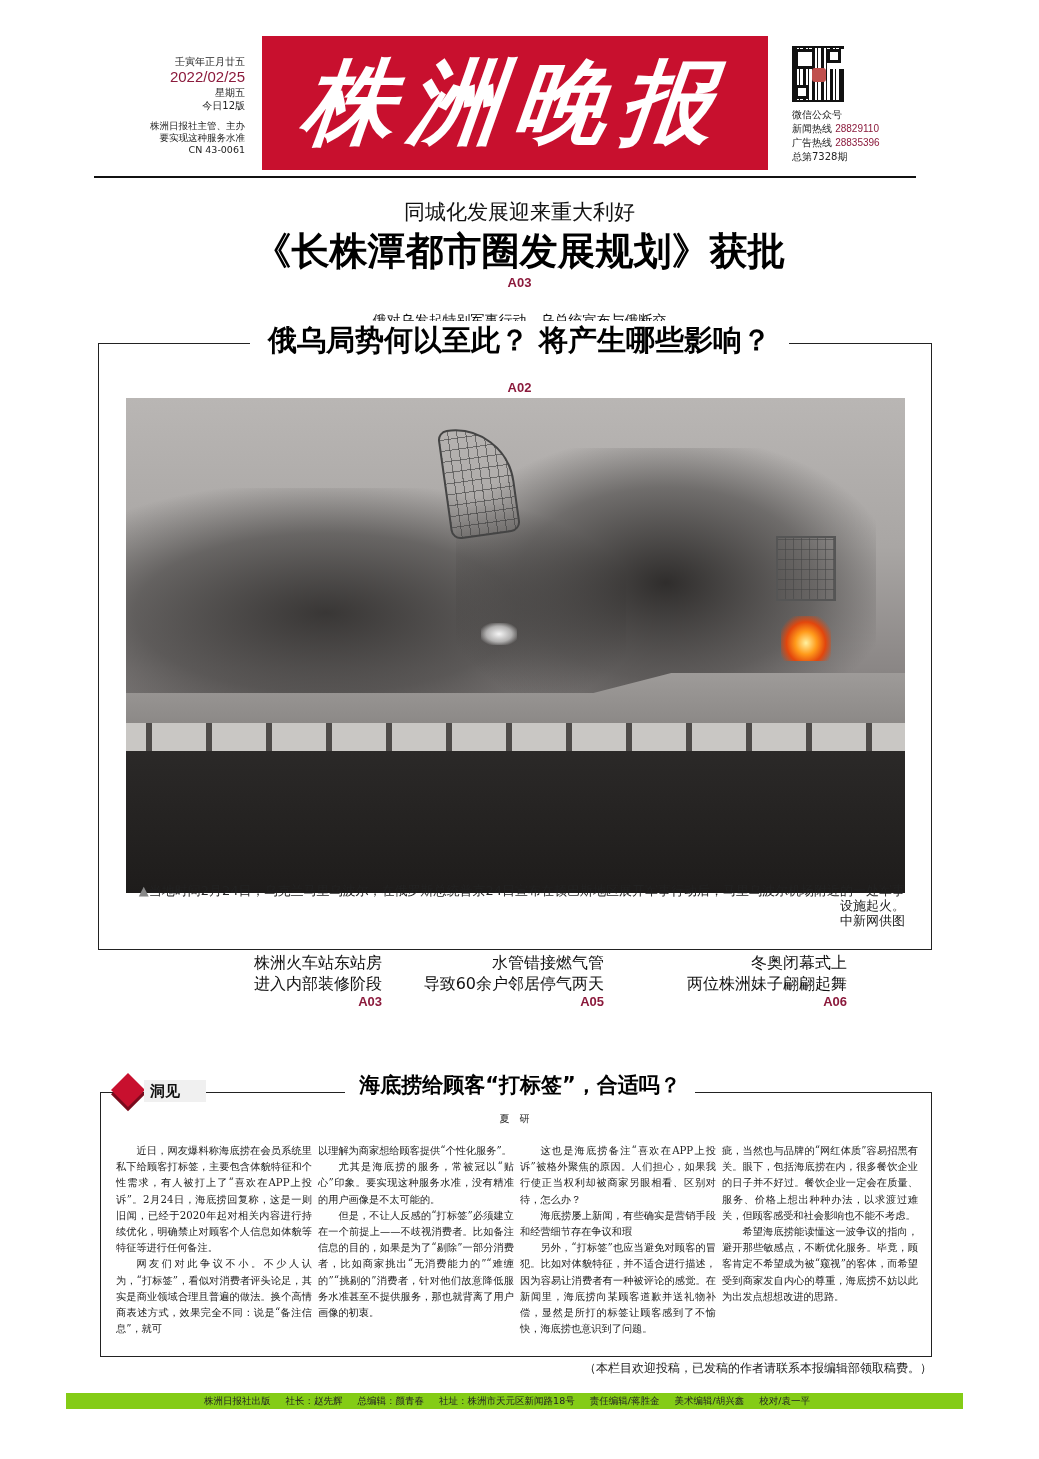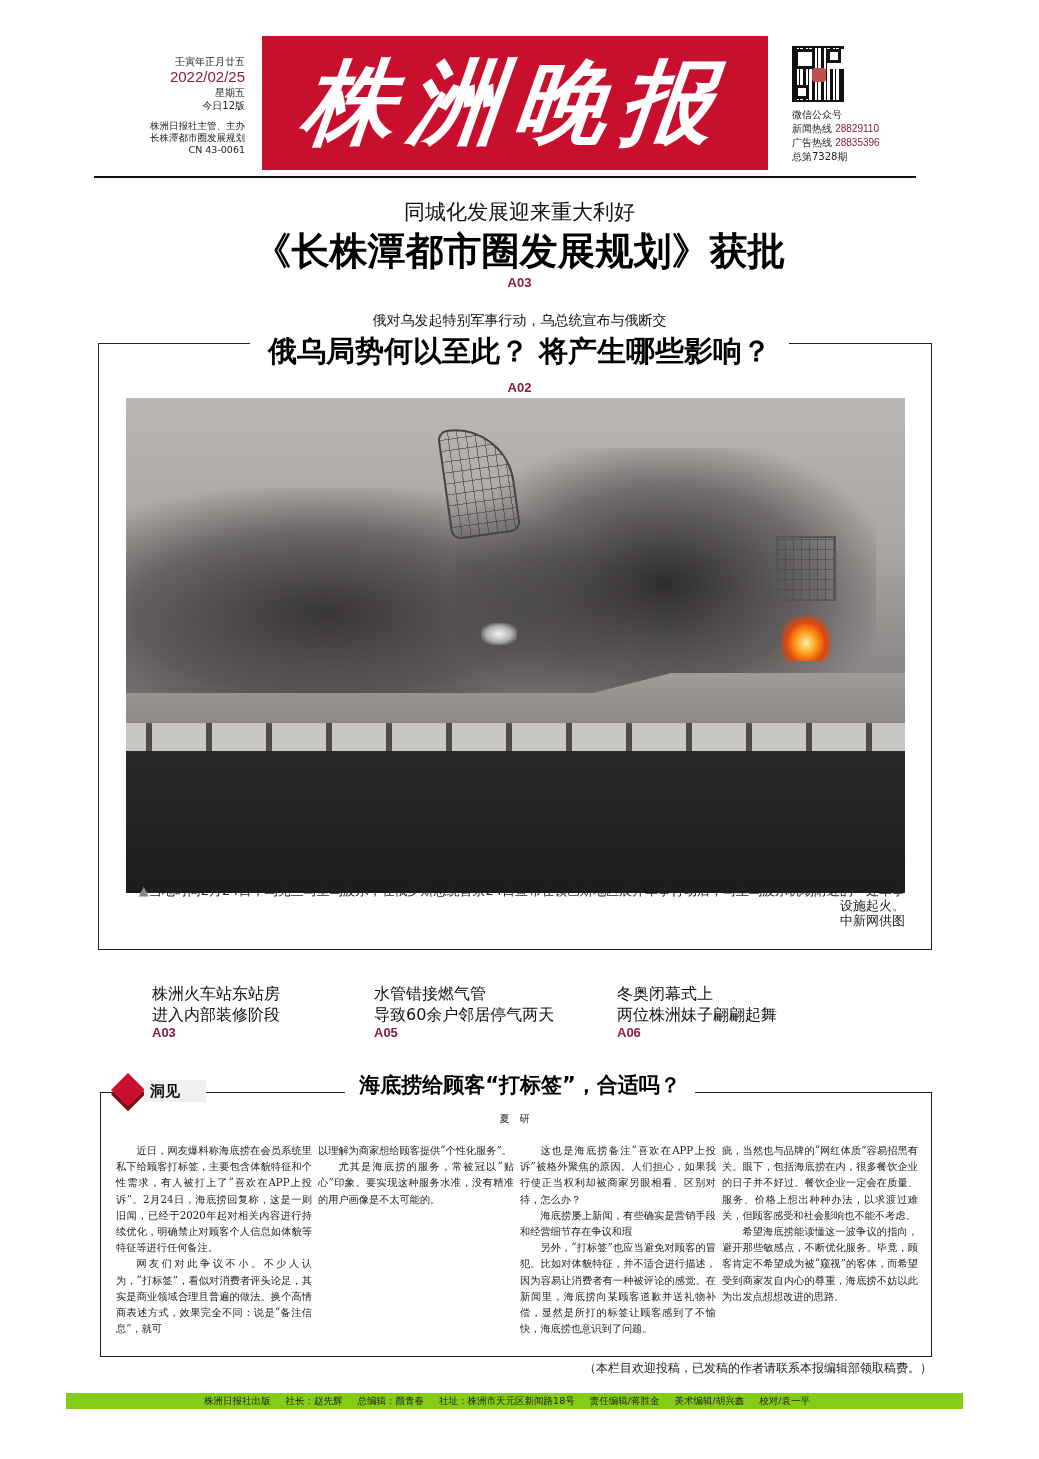--- a/index.html
+++ b/index.html
@@ -29,21 +29,21 @@
 
   
   .h1-kicker { position: absolute; left: 0; top: 198px; width: 1039px; text-align: center; font-size: 21px; color: #111; }
   .h1-main { position: absolute; left: 0; top: 226px; width: 1039px; text-align: center; font-size: 38px; font-weight: bold; letter-spacing: 0px; color: #000; }
   .page-ref { color: #8b1a3c; font-weight: bold; font-family: "Liberation Sans", sans-serif; font-size: 13px; }
   .h1-ref { position: absolute; left: 0; top: 272px; width: 1039px; text-align: center; }
 
   
   .feat-box { position: absolute; left: 98px; top: 343px; width: 834px; height: 607px; border: 1px solid #222; }
   .h2-kicker { position: absolute; left: 0; top: 312px; width: 1039px; text-align: center; font-size: 14px; color: #111; }
-  .h2-main-wrap { position: absolute; left: 0; top: 332px; width: 1039px; text-align: center; }
+  .h2-main-wrap { position: absolute; left: 0; top: 321px; width: 1039px; text-align: center; }
   .h2-main { display: inline-block; background: #fff; padding: 0 18px; font-size: 29px; font-weight: bold; color: #000; }
   .h2-ref { position: absolute; left: 0; top: 377px; width: 1039px; text-align: center; }
 
   .photo { position: absolute; left: 126px; top: 398px; width: 779px; height: 495px; overflow: hidden;
     background: linear-gradient(180deg, #b9b6b4 0%, #a9a6a4 30%, #8a8685 55%, #6c6968 68%, #3e3b3a 82%, #2e2b2a 100%); }
   .photo .smoke1 { position: absolute; left: 0; top: 90px; width: 500px; height: 250px; background: radial-gradient(ellipse at 40% 50%, rgba(40,38,37,0.85) 0%, rgba(60,58,57,0.6) 45%, rgba(120,117,115,0) 75%); }
   .photo .smoke2 { position: absolute; left: 330px; top: 50px; width: 420px; height: 270px; background: radial-gradient(ellipse at 50% 50%, rgba(35,33,32,0.9) 0%, rgba(60,58,57,0.55) 50%, rgba(120,117,115,0) 78%); }
   .photo .dish1 { position: absolute; left: 318px; top: 28px; width: 70px; height: 110px; border: 2px solid #444; border-radius: 10px 60px 10px 10px; transform: rotate(-8deg);
     background: repeating-linear-gradient(90deg, transparent 0 8px, rgba(60,60,60,0.6) 8px 9px), repeating-linear-gradient(0deg, transparent 0 10px, rgba(60,60,60,0.6) 10px 11px); }
   .photo .dish2 { position: absolute; left: 650px; top: 138px; width: 60px; height: 65px; border: 2px solid #555;
@@ -51,21 +51,21 @@
   .photo .fire { position: absolute; left: 655px; top: 218px; width: 50px; height: 45px; background: radial-gradient(ellipse at 50% 60%, #fff2a0 0%, #ff9a1a 30%, #e2460d 55%, rgba(120,40,10,0) 80%); }
   .photo .puff { position: absolute; left: 355px; top: 225px; width: 36px; height: 22px; background: radial-gradient(ellipse, #f5f5f5 0%, rgba(240,240,240,0.6) 50%, rgba(200,200,200,0) 80%); }
   .photo .roof { position: absolute; left: 0; top: 275px; width: 779px; height: 50px; background: linear-gradient(180deg, #9e9b99, #8c8987); clip-path: polygon(0 40%, 60% 40%, 70% 0, 100% 0, 100% 100%, 0 100%); }
   .photo .wall { position: absolute; left: 0; top: 325px; width: 779px; height: 28px; background: repeating-linear-gradient(90deg, #c9c7c4 0 20px, #4d4a48 20px 26px, #c9c7c4 26px 60px); }
   .photo .field { position: absolute; left: 0; top: 353px; width: 779px; height: 142px; background: linear-gradient(180deg, #2b2928, #1e1c1b); }
 
   .caption { position: absolute; left: 126px; top: 883px; width: 779px; text-align: right; font-size: 13px; line-height: 15px; color: #222; }
   .caption .tri { color: #888; }
 
   
-  .teaser { position: absolute; top: 983px; width: 230px; text-align: left; font-size: 16px; line-height: 21px; color: #111; }
+  .teaser { position: absolute; top: 952px; width: 230px; text-align: right; font-size: 16px; line-height: 21px; color: #111; }
   .teaser .page-ref { display: block; font-size: 13px; line-height: 15px; }
 
   
   .op-box { position: absolute; left: 100px; top: 1092px; width: 832px; height: 265px; border: 1px solid #222; }
   .op-title-wrap { position: absolute; left: 300px; top: 1071px; width: 440px; text-align: center; }
   .op-title { display: inline-block; background: #fff; padding: 0 14px; font-size: 21px; font-weight: bold; color: #000; }
   .op-tag { position: absolute; left: 110px; top: 1076px; width: 100px; height: 30px; }
   .op-tag .diamond { position: absolute; left: 6px; top: 2px; width: 24px; height: 24px; background: #c8102e; transform: rotate(45deg); box-shadow: 3px 3px 0 #7a0a1c; }
   .op-tag .label { position: absolute; left: 34px; top: 4px; width: 62px; height: 22px; background: #f0f0f0; font-size: 15px; font-weight: bold; line-height: 22px; padding-left: 6px; color: #111; font-family: "DejaVu Serif", serif; }
   .op-author { position: absolute; left: 0; top: 1112px; width: 1039px; text-align: center; font-size: 10px; letter-spacing: 10px; color: #222; }
@@ -82,21 +82,21 @@
 </head>
 <body>
 
 <div class="date-block">
   <div>壬寅年正月廿五</div>
   <div class="date">2022/02/25</div>
   <div>星期五</div>
   <div>今日12版</div>
   <div class="gap"></div>
   <div class="small">株洲日报社主管、主办</div>
-  <div class="small">长株潭都市圈发展规划</div>
+  <div class="small">要实现这种服务水准</div>
   <div class="small">CN 43-0061</div>
 </div>
 
 <div class="masthead">
   <span class="name">株洲晚报</span>
 </div>
 
 <div class="qr-block">
   <div class="qr">
       <span class="c1"></span>
@@ -159,20 +159,21 @@
 <div class="op-title-wrap"><span class="op-title">海底捞给顾客“打标签”，合适吗？</span></div>
 <div class="op-author">夏研</div>
 
 <div class="col" style="left:116px;">
   <p>近日，网友爆料称海底捞在会员系统里私下给顾客打标签，主要包含体貌特征和个性需求，有人被打上了“喜欢在APP上投诉”。2月24日，海底捞回复称，这是一则旧闻，已经于2020年起对相关内容进行持续优化，明确禁止对顾客个人信息如体貌等特征等进行任何备注。</p>
   <p>网友们对此争议不小。不少人认为，“打标签”，看似对消费者评头论足，其实是商业领域合理且普遍的做法。换个高情商表述方式，效果完全不同：说是“备注信息”，就可</p>
 </div>
 <div class="col" style="left:318px;">
   <p class="cont">以理解为商家想给顾客提供“个性化服务”。</p>
   <p>尤其是海底捞的服务，常被冠以“贴心”印象。要实现这种服务水准，没有精准的用户画像是不太可能的。</p>
+  <p>但是，不让人反感的“打标签”必须建立在一个前提上——不歧视消费者。比如备注信息的目的，如果是为了“剔除”一部分消费者，比如商家挑出“无消费能力的”“难缠的”“挑剔的”消费者，针对他们故意降低服务水准甚至不提供服务，那也就背离了用户画像的初衷。</p>
 </div>
 <div class="col" style="left:520px;">
   <p>这也是海底捞备注“喜欢在APP上投诉”被格外聚焦的原因。人们担心，如果我行使正当权利却被商家另眼相看、区别对待，怎么办？</p>
   <p>海底捞屡上新闻，有些确实是营销手段和经营细节存在争议和瑕</p>
   <p>另外，“打标签”也应当避免对顾客的冒犯。比如对体貌特征，并不适合进行描述，因为容易让消费者有一种被评论的感觉。在新闻里，海底捞向某顾客道歉并送礼物补偿，显然是所打的标签让顾客感到了不愉快，海底捞也意识到了问题。</p>
 </div>
 <div class="col" style="left:722px;">
   <p class="cont">疵，当然也与品牌的“网红体质”容易招黑有关。眼下，包括海底捞在内，很多餐饮企业的日子并不好过。餐饮企业一定会在质量、服务、价格上想出种种办法，以求渡过难关，但顾客感受和社会影响也不能不考虑。</p>
   <p>希望海底捞能读懂这一波争议的指向，避开那些敏感点，不断优化服务。毕竟，顾客肯定不希望成为被“窥视”的客体，而希望受到商家发自内心的尊重，海底捞不妨以此为出发点想想改进的思路。</p>
 </div>

